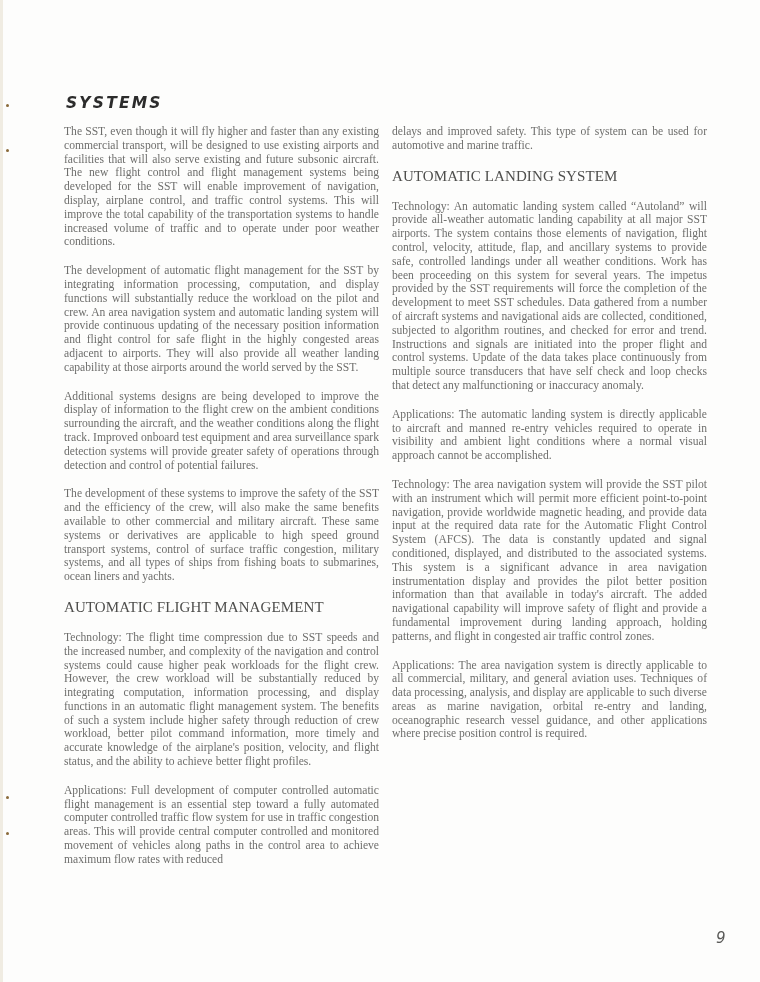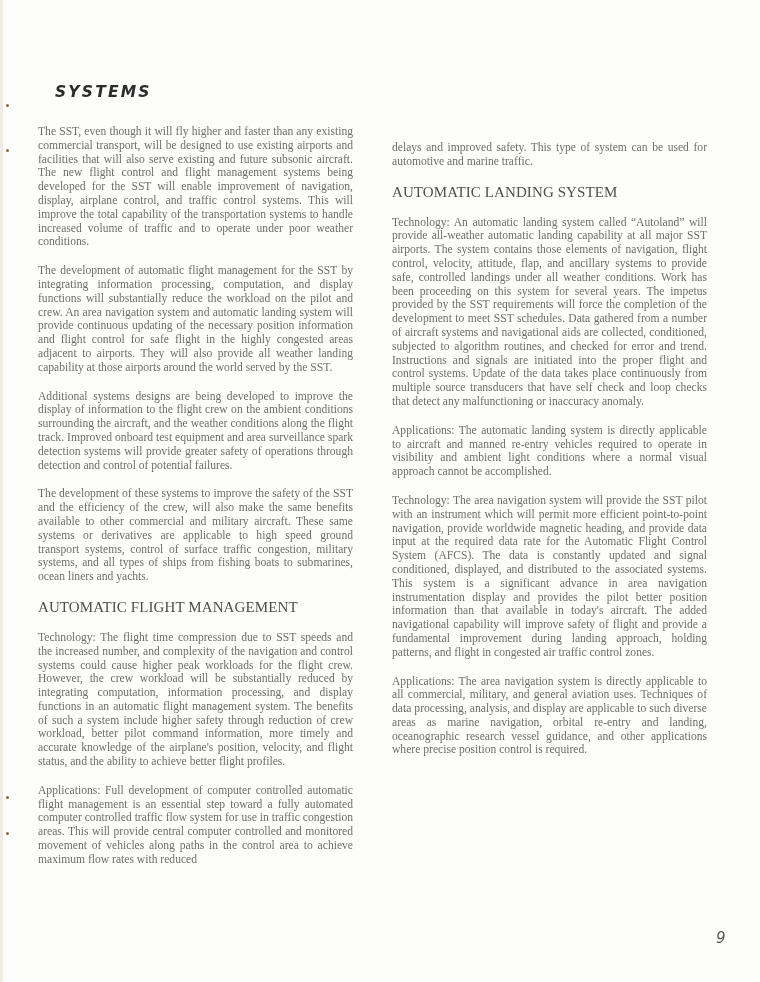--- a/index.html
+++ b/index.html
@@ -5,25 +5,25 @@
   html, body { margin: 0; padding: 0; }
   body {
     width: 760px; height: 982px; background: #fdfdfc; position: relative; overflow: hidden;
     font-family: "Liberation Serif", "DejaVu Serif", serif; color: #6a6a68;
   }
   .edge { position: absolute; left: 0; top: 0; width: 3px; height: 982px; background: #f0ece2; }
   .mark { position: absolute; width: 3px; height: 3px; background: #8a6a3a; border-radius: 50%; }
   .title {
     position: absolute; left: 50px; top: 78px;
     font-family: "DejaVu Sans", sans-serif; font-weight: bold; font-style: italic;
-    font-size: 15.5px; letter-spacing: 2.2px; color: #2c2c2c; margin: 5px;
+    font-size: 15.5px; letter-spacing: 2.2px; color: #2c2c2c; margin: 16px;
   }
   .col { position: absolute; top: 125px; width: 315px; }
-  .col.left { left: 38px; }
-  .col.right { left: 392px; top: 141px; }
+  .col.left { left: 64px; }
+  .col.right { left: 392px; top: 125px; }
   p {
     margin: 0 0 15px 0; font-size: 11.6px; line-height: 13.8px; text-align: justify;
     color: #6e6e6c;
   }
   h2 {
     margin: 4px 0 15px 0; font-size: 15px; font-weight: normal; color: #4e4e4c;
     letter-spacing: 0.1px;
   }
   .pagenum {
     position: absolute; left: 716px; top: 929px; font-family: "DejaVu Sans", sans-serif;

